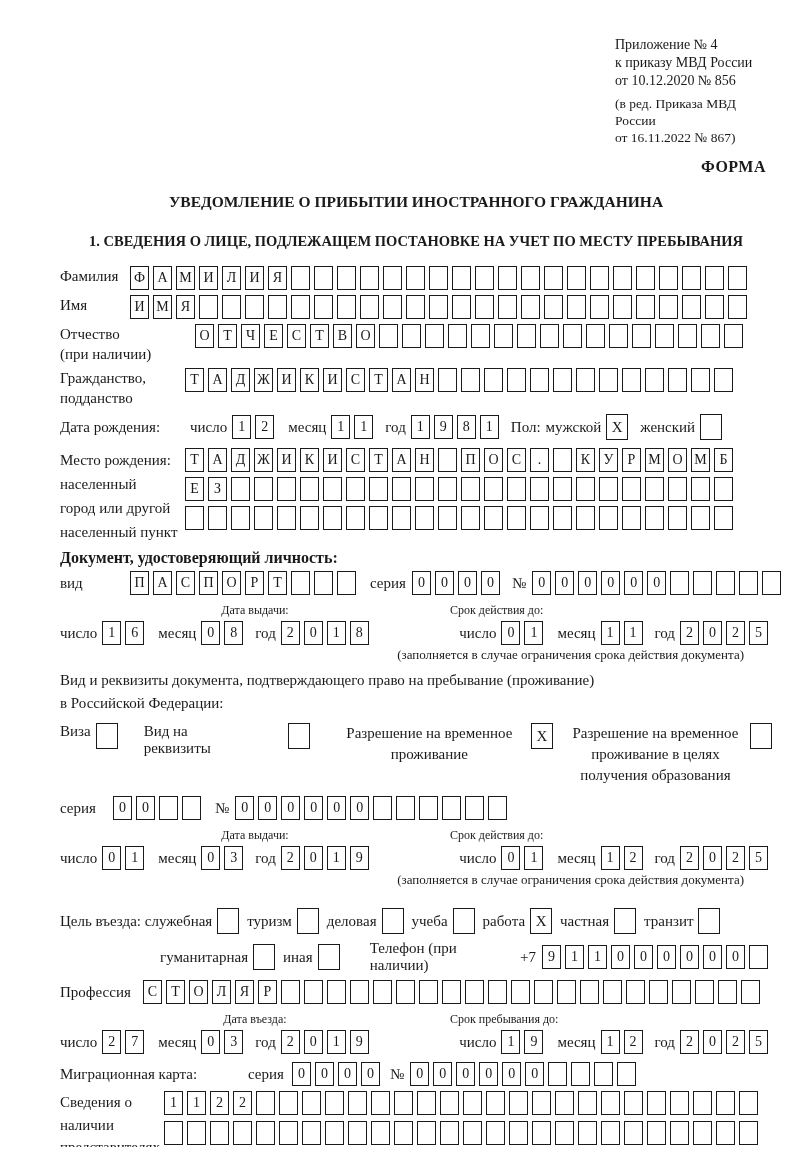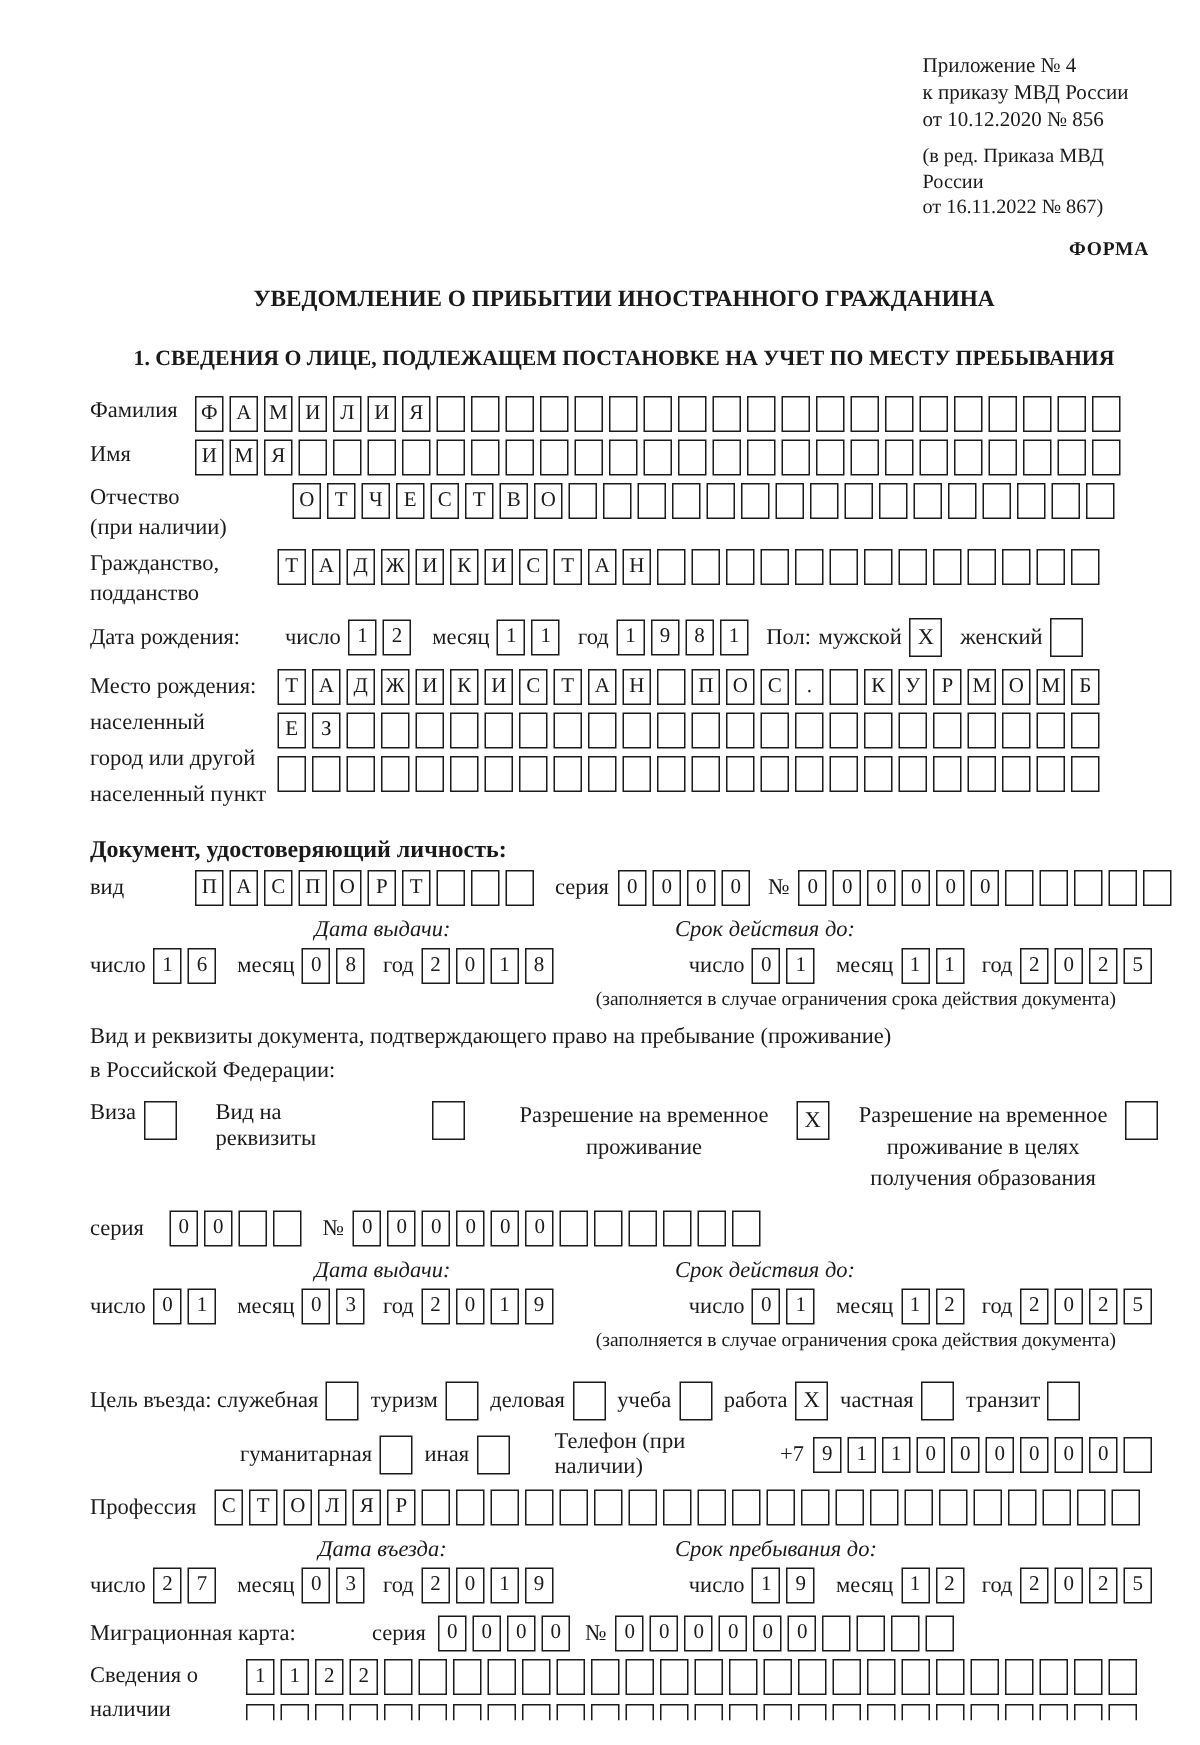--- a/index.html
+++ b/index.html
@@ -2,21 +2,21 @@
 <html><head>
 <meta charset="utf-8">
 <style>
   * { margin:0; padding:0; box-sizing:border-box; }
   html,body { background:#ffffff; }
   body { width:800px; font-family:"Liberation Serif", serif; color:#1a1a1a; }
   .page { position:relative; width:800px; height:1147px; background:#fff; padding:36px 28px 16px 60px; overflow:hidden; }
 
   .ref-block { margin-left:555px; font-size:14px; line-height:18px; }
   .ref-block .small { font-size:13.5px; margin-top:5px; line-height:17px; }
-  .forma { text-align:right; padding-right:6px; font-weight:bold; font-size:13px; margin-top:12px; letter-spacing:0.5px; }
+  .forma { text-align:right; padding-right:6px; font-weight:bold; font-size:16px; margin-top:12px; letter-spacing:0.5px; }
 
   .title { text-align:center; font-weight:bold; font-size:15.5px; line-height:23px; margin-top:14px; }
   .blank-line { display:inline-block; width:62px; border-bottom:2px solid #333; height:12px; margin-left:10px; }
   .sec-heading { text-align:center; font-weight:bold; font-size:14.5px; margin-top:20px; }
 
   .form-body { margin-top:16px; }
   .frow { display:flex; align-items:flex-start; margin-bottom:5px; }
   .lbl { font-size:15px; line-height:20px; flex:none; }
   .w70 { width:70px; } .w135 { width:135px; } .w125 { width:125px; } .w73 { width:73px; }
   .two-line { height:26px; }
@@ -24,21 +24,21 @@
   .cells { display:flex; flex:none; }
   .cell { flex:none; display:inline-flex; align-items:center; justify-content:center;
           width:19px; height:24px; border:1.5px solid #1b1b1b; margin-right:4px;
           font-size:14px; line-height:1; background:#fff; }
   .cbox { flex:none; display:inline-flex; align-items:center; justify-content:center;
           width:22px; height:26px; border:1.5px solid #1b1b1b; font-size:15px; background:#fff; }
   .dlbl { font-size:15px; margin-right:5px; }
   .mlbl { font-size:15px; margin:0 5px 0 10px; }
   .ylbl { font-size:15px; margin:0 5px 0 8px; }
 
-  .date-hdr { display:flex; font-size:15px; margin-top:8px; margin-bottom:3px;font-style:italic; }
+  .date-hdr { display:flex; font-size:12px; margin-top:8px; margin-bottom:3px; }
   .date-hdr .left { width:390px; text-align:center; }
   .date-hdr .right { flex:1; text-align:left; }
   .date-row { display:flex; margin-bottom:2px; }
   .date-row .left { width:390px; display:flex; align-items:center; }
   .date-row .right { display:flex; align-items:center; margin-left:12px; }
   .note { text-align:right; padding-right:28px; font-size:13px; margin-bottom:6px; margin-top:2px; }
 
   .plain { font-size:15px; line-height:23px; }
   .opt-row { display:flex; align-items:flex-start; margin-top:8px; margin-bottom:10px; }
   .opt-center { text-align:center; font-size:15px; line-height:21px; } 
@@ -226,21 +226,21 @@
           <span class="cell">8</span>
           <span class="cell">1</span>
         </span>
       <span class="dlbl" style="margin-left:8px;">Пол:</span>
       <span class="dlbl">мужской</span>
       <span class="cbox">X</span>
       <span class="dlbl" style="margin-left:12px;">женский</span>
       <span class="cbox"></span>
     </div>
 
-    <div class="frow" style="margin-bottom:16px;">
+    <div class="frow" style="margin-bottom:5px;">
       <span class="lbl w125" style="line-height:24px;">
         <div>Место рождения:</div>
         <div>населенный</div>
         <div>город или другой</div>
         <div>населенный пункт</div>
       </span>
       <span>
         <div class="cells" style="margin-bottom:5px;">
             <span class="cell">Т</span>
             <span class="cell">А</span>

